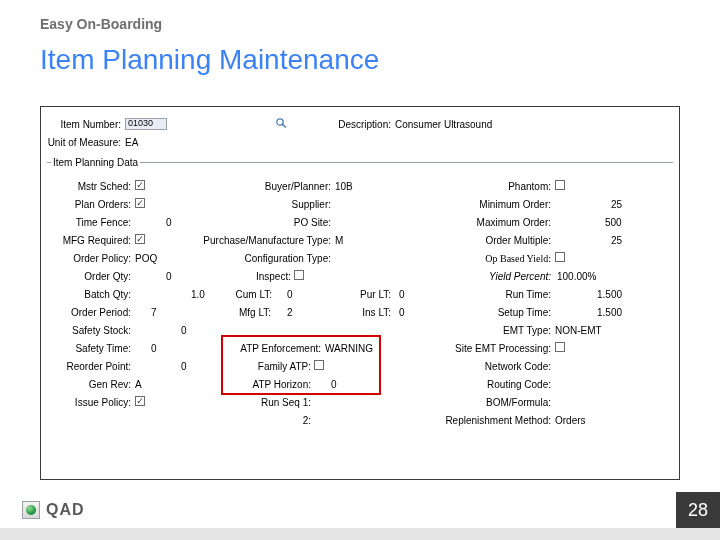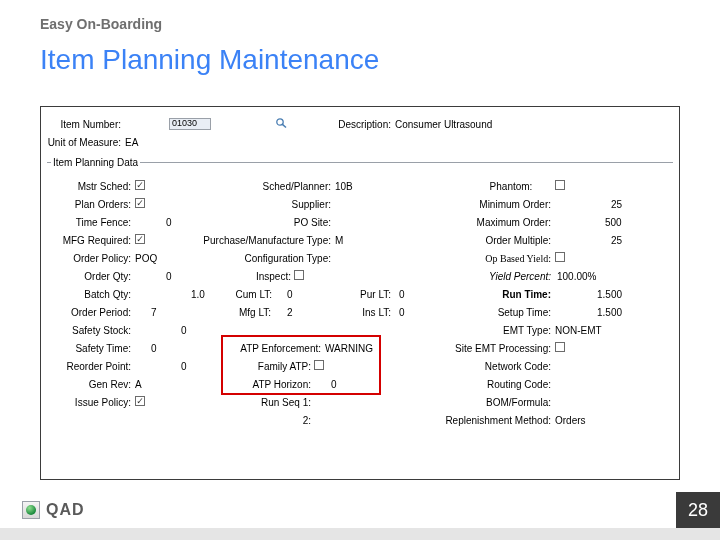--- a/index.html
+++ b/index.html
@@ -29,21 +29,21 @@
 <body>
 
 <div class="slide">
   <div class="eyebrow">Easy On-Boarding</div>
   <div class="title">Item Planning Maintenance</div>
 
   <div class="panel">
     <div class="panel-inner">
 
       <span class="label" style="left:10px; top:12px; width:70px;">Item Number:</span>
-      <div class="input" style="left:84px; top:11px; width:42px;margin-left:44px;">01030</div>
+      <div class="input" style="left:84px; top:11px; width:42px;">01030</div>
       <span class="searchicon" style="left:234px; top:10px;">
         <svg viewBox="0 0 14 12" width="14" height="12">
             <circle cx="5" cy="5" r="3.2" fill="none" stroke="#4b7fb3" stroke-width="1.3"></circle>
             <line x1="7.4" y1="7.4" x2="11" y2="10.5" stroke="#4b7fb3" stroke-width="1.5"></line>
           </svg>
       </span>
       <span class="label" style="left:290px; top:12px; width:60px;">Description:</span>
       <span class="value" style="left:354px; top:12px;">Consumer Ultrasound</span>
 
       <span class="label" style="left:0px; top:30px; width:80px;">Unit of Measure:</span>
@@ -85,21 +85,21 @@
 
       <span class="label" style="left:14px; top:254px; width:76px;">Reorder Point:</span>
       <span class="value" style="left:140px; top:254px;">0</span>
 
       <span class="label" style="left:20px; top:272px; width:70px;">Gen Rev:</span>
       <span class="value" style="left:94px; top:272px;">A</span>
 
       <span class="label" style="left:20px; top:290px; width:70px;">Issue Policy:</span>
       <span class="check checked" style="left:94px; top:289px;"></span>
 
-      <span class="label" style="left:200px; top:74px; width:90px;">Sched/Planner:</span>
+      <span class="label" style="left:200px; top:74px; width:90px;">Buyer/Planner:</span>
       <span class="value" style="left:294px; top:74px;">10B</span>
 
       <span class="label" style="left:200px; top:92px; width:90px;">Supplier:</span>
 
       <span class="label" style="left:200px; top:110px; width:90px;">PO Site:</span>
 
       <span class="label" style="left:150px; top:128px; width:140px;">Purchase/Manufacture Type:</span>
       <span class="value" style="left:294px; top:128px;">M</span>
 
       <span class="label" style="left:180px; top:146px; width:110px;">Configuration Type:</span>
@@ -121,41 +121,41 @@
 
       <span class="label" style="left:200px; top:272px; width:70px;">ATP Horizon:</span>
       <span class="value" style="left:290px; top:272px;">0</span>
 
       <span class="label" style="left:200px; top:290px; width:70px;">Run Seq 1:</span>
 
       <span class="label" style="left:254px; top:308px; width:16px;">2:</span>
 
       <div class="highlight" style="left:180px; top:228px; width:160px; height:60px;"></div>
 
-      <span class="label" style="left:430px; top:74px; width:80px;text-align:center;">Phantom:</span>
+      <span class="label" style="left:430px; top:74px; width:80px;">Phantom:</span>
       <span class="check" style="left:514px; top:73px;"></span>
 
       <span class="label" style="left:430px; top:92px; width:80px;">Minimum Order:</span>
       <span class="value" style="left:570px; top:92px;">25</span>
 
       <span class="label" style="left:430px; top:110px; width:80px;">Maximum Order:</span>
       <span class="value" style="left:564px; top:110px;">500</span>
 
       <span class="label" style="left:430px; top:128px; width:80px;">Order Multiple:</span>
       <span class="value" style="left:570px; top:128px;">25</span>
 
       <span class="label" style="left:420px; top:146px; width:90px;font-family:Liberation Serif, serif;">Op Based Yield:</span>
       <span class="check" style="left:514px; top:145px;"></span>
 
       <span class="label" style="left:430px; top:164px; width:80px;font-style:italic;">Yield Percent:</span>
       <span class="value" style="left:516px; top:164px;">100.00%</span>
 
       <span class="label" style="left:300px; top:182px; width:50px;">Pur LT:</span>
       <span class="value" style="left:358px; top:182px;">0</span>
-      <span class="label" style="left:430px; top:182px; width:80px;font-weight:bold;">Run Time:</span>
+      <span class="label" style="left:430px; top:182px; width:80px;">Run Time:</span>
       <span class="value" style="left:556px; top:182px;">1.500</span>
 
       <span class="label" style="left:300px; top:200px; width:50px;">Ins LT:</span>
       <span class="value" style="left:358px; top:200px;">0</span>
       <span class="label" style="left:430px; top:200px; width:80px;">Setup Time:</span>
       <span class="value" style="left:556px; top:200px;">1.500</span>
 
       <span class="label" style="left:430px; top:218px; width:80px;">EMT Type:</span>
       <span class="value" style="left:514px; top:218px;">NON-EMT</span>
 

